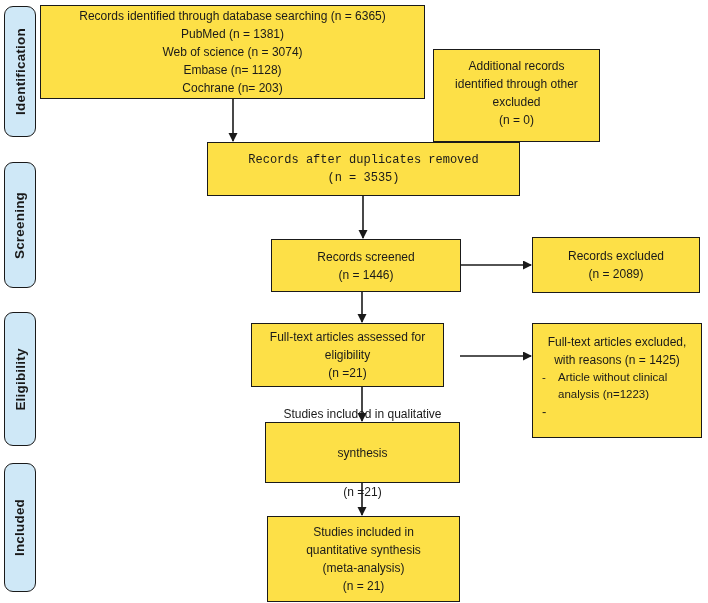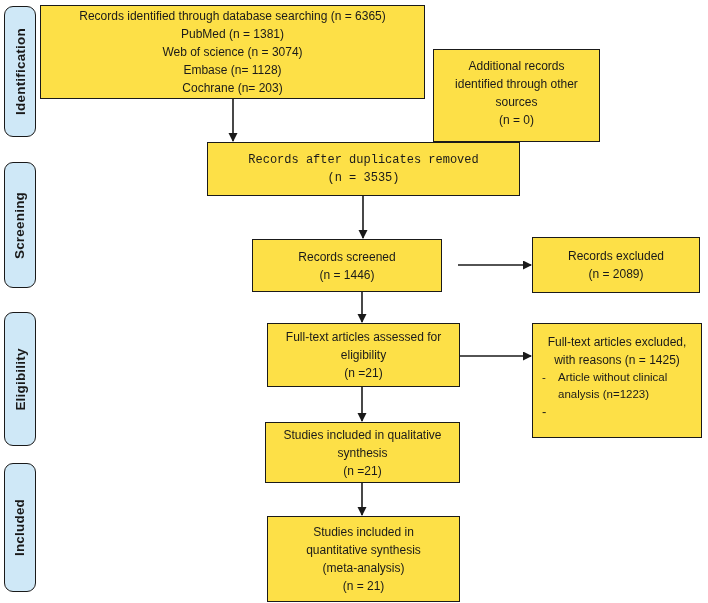--- a/index.html
+++ b/index.html
@@ -52,25 +52,25 @@
     flex-direction: column;
     align-items: center;
     justify-content: center;
     text-align: center;
     font-size: 12px;
     line-height: 18px;
   }
   .box-a { left: 40px;  top: 5px;   width: 385px; height: 94px;  }
   .box-b { left: 433px; top: 5px;   width: 167px; height: 93px;  justify-content: flex-start; padding-top: 7px; margin-top: 44px; }
   .box-c { left: 207px; top: 142px; width: 313px; height: 54px; font-family: Liberation Mono, monospace;  }
-  .box-d { left: 252px; top: 239px; width: 190px; height: 53px;  }
+  .box-d { left: 271px; top: 239px; width: 190px; height: 53px;  }
   .box-e { left: 532px; top: 237px; width: 168px; height: 56px;  }
-  .box-f { left: 267px; top: 323px; width: 193px; height: 64px;  }
+  .box-f { left: 251px; top: 323px; width: 193px; height: 64px;  }
   .box-g { left: 532px; top: 323px; width: 170px; height: 115px; justify-content: flex-start; padding: 9px 3px; }
-  .box-h { left: 265px; top: 422px; width: 195px; height: 61px;  }
+  .box-h { left: 265px; top: 422px; width: 195px; height: 61px; gap: 21px;  }
   .box-i { left: 267px; top: 516px; width: 193px; height: 86px;  }
   .line { width: 100%; }
   
   .bullet {
     display: flex;
     width: 100%;
     text-align: left;
     padding-left: 6px;
     box-sizing: border-box;
   }
@@ -119,21 +119,21 @@
     <div class="line">Records identified through database searching (n = 6365)</div>
     <div class="line">PubMed (n = 1381)</div>
     <div class="line">Web of science (n = 3074)</div>
     <div class="line">Embase (n= 1128)</div>
     <div class="line">Cochrane (n= 203)</div>
   </div>
 
   <div class="box box-b">
     <div class="line">Additional records</div>
     <div class="line">identified through other</div>
-    <div class="line">sources</div>
+    <div class="line">excluded</div>
     <div class="line">(n = 0)</div>
   </div>
 
   <div class="box box-c">
     <div class="line">Records after duplicates removed</div>
     <div class="line">(n = 3535)</div>
   </div>
 
   <div class="box box-d">
     <div class="line">Records screened</div>

